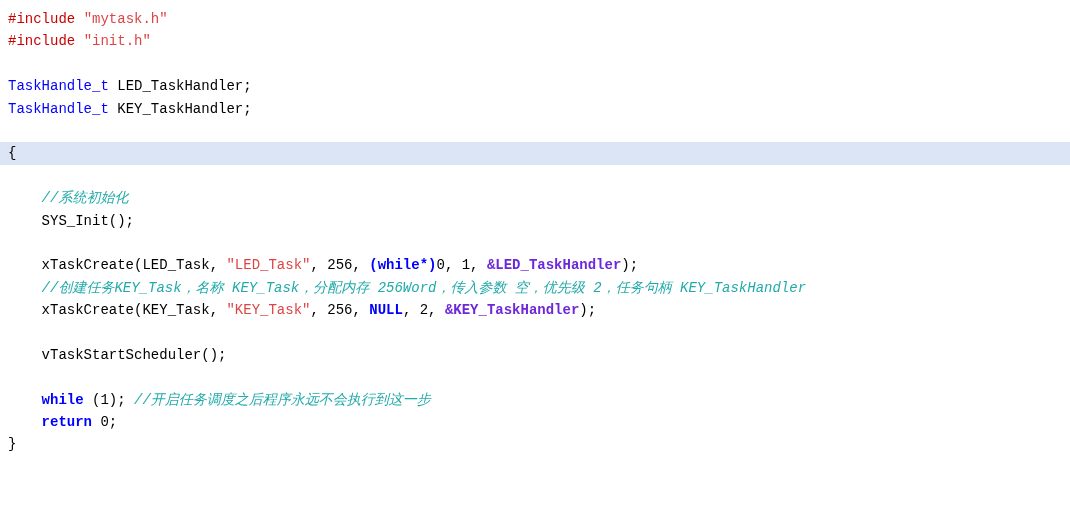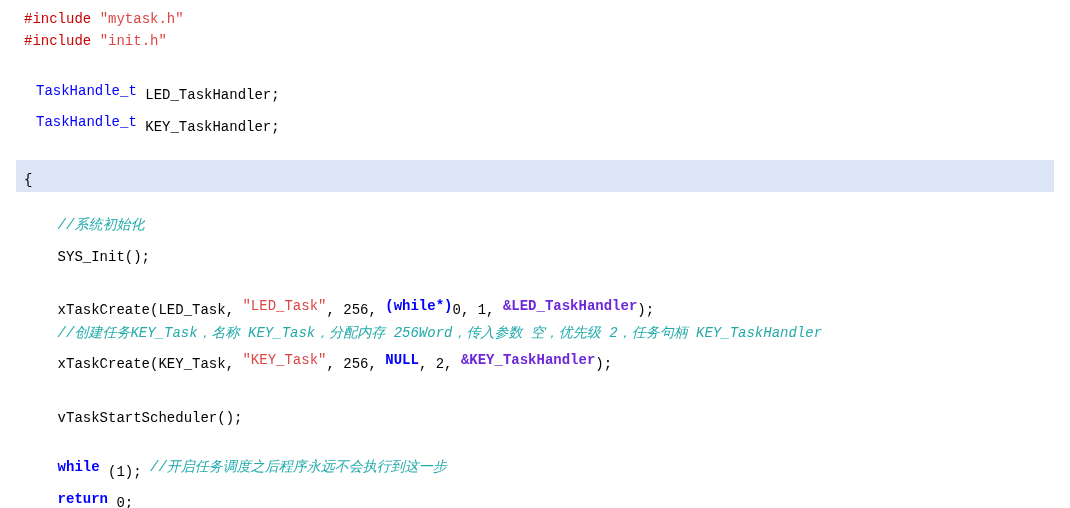--- a/index.html
+++ b/index.html
@@ -14,40 +14,40 @@
       font-size: 14px;
       line-height: 1.6;
       color: #000000;
       overflow: hidden;
     }
 
     .code-container {
       width: 1070px;
       height: 508px;
       background-color: #ffffff;
-      padding: 8px 16px;
+      padding: 8px 0;
       overflow: hidden;
     }
 
     .code-line {
       display: flex;
       padding: 0 8px;
       min-height: 22px;
       align-items: center;
       white-space: pre;
     }
 
     .code-line.highlighted {
       background-color: #dce5f5;
     }
 
     
     .c-red { color: #cc0000; }
-    .c-blue { color: #0000ff; margin-left: 12px; }
-    .c-black { color: #000000; margin-top: 9px; }
+    .c-blue { color: #0000ff; }
+    .c-black { color: #000000; }
     .c-comment { color: #22aaaa; font-style: italic; }
     .c-string { color: #dd4444; }
     .c-bold-blue { color: #0000ff; font-weight: bold; }
     .c-bold-green { color: #6d28d9; font-weight: bold; }
   </style>
 </head>
 <body>
 
 <div class="code-container">
 

